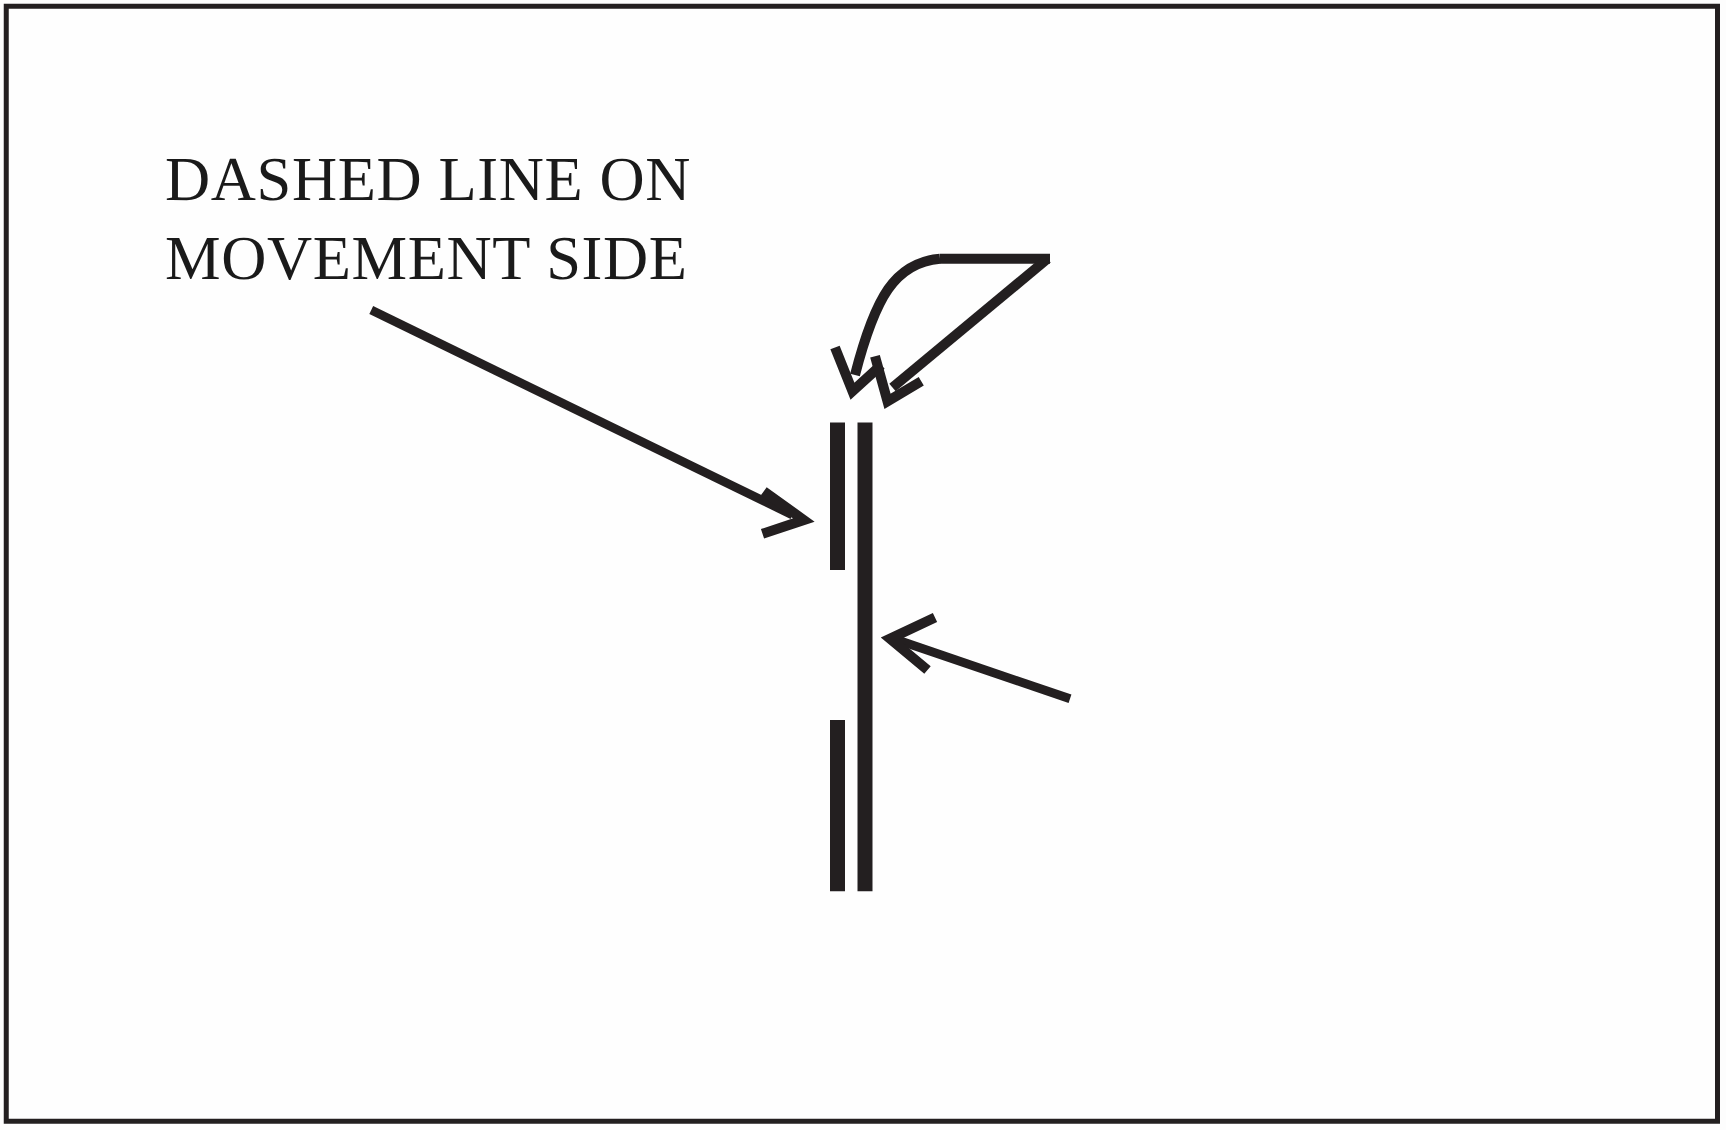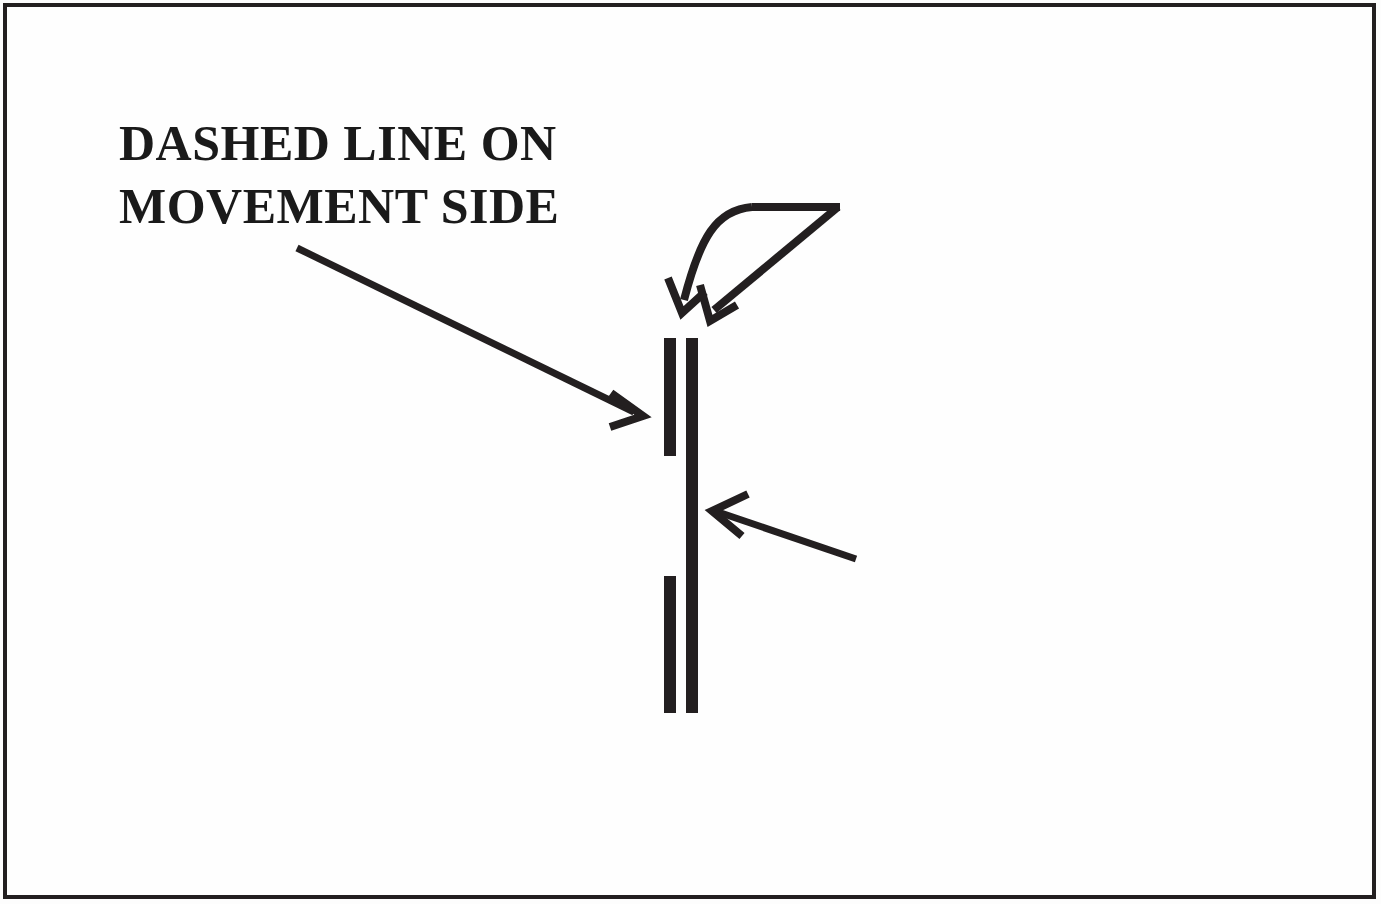--- a/index.html
+++ b/index.html
@@ -28,23 +28,22 @@
   .label {
     position: absolute;
     color: #1a1a1a;
     font-size: 50px;
     line-height: 63px;
     letter-spacing: 0.5px;
     white-space: pre;
     font-family: "Liberation Serif", "DejaVu Serif", serif;
   }
   #label-dashed {
-    left: 119px;
+    left: 132px;
     top: 112px;
-    font-weight: bold;
   }
   #label-yellow {
     left: 876px;
     top: 165px;
   }
   #label-solid {
     left: 873px;
     top: 472px;
     line-height: 64px;
   }

